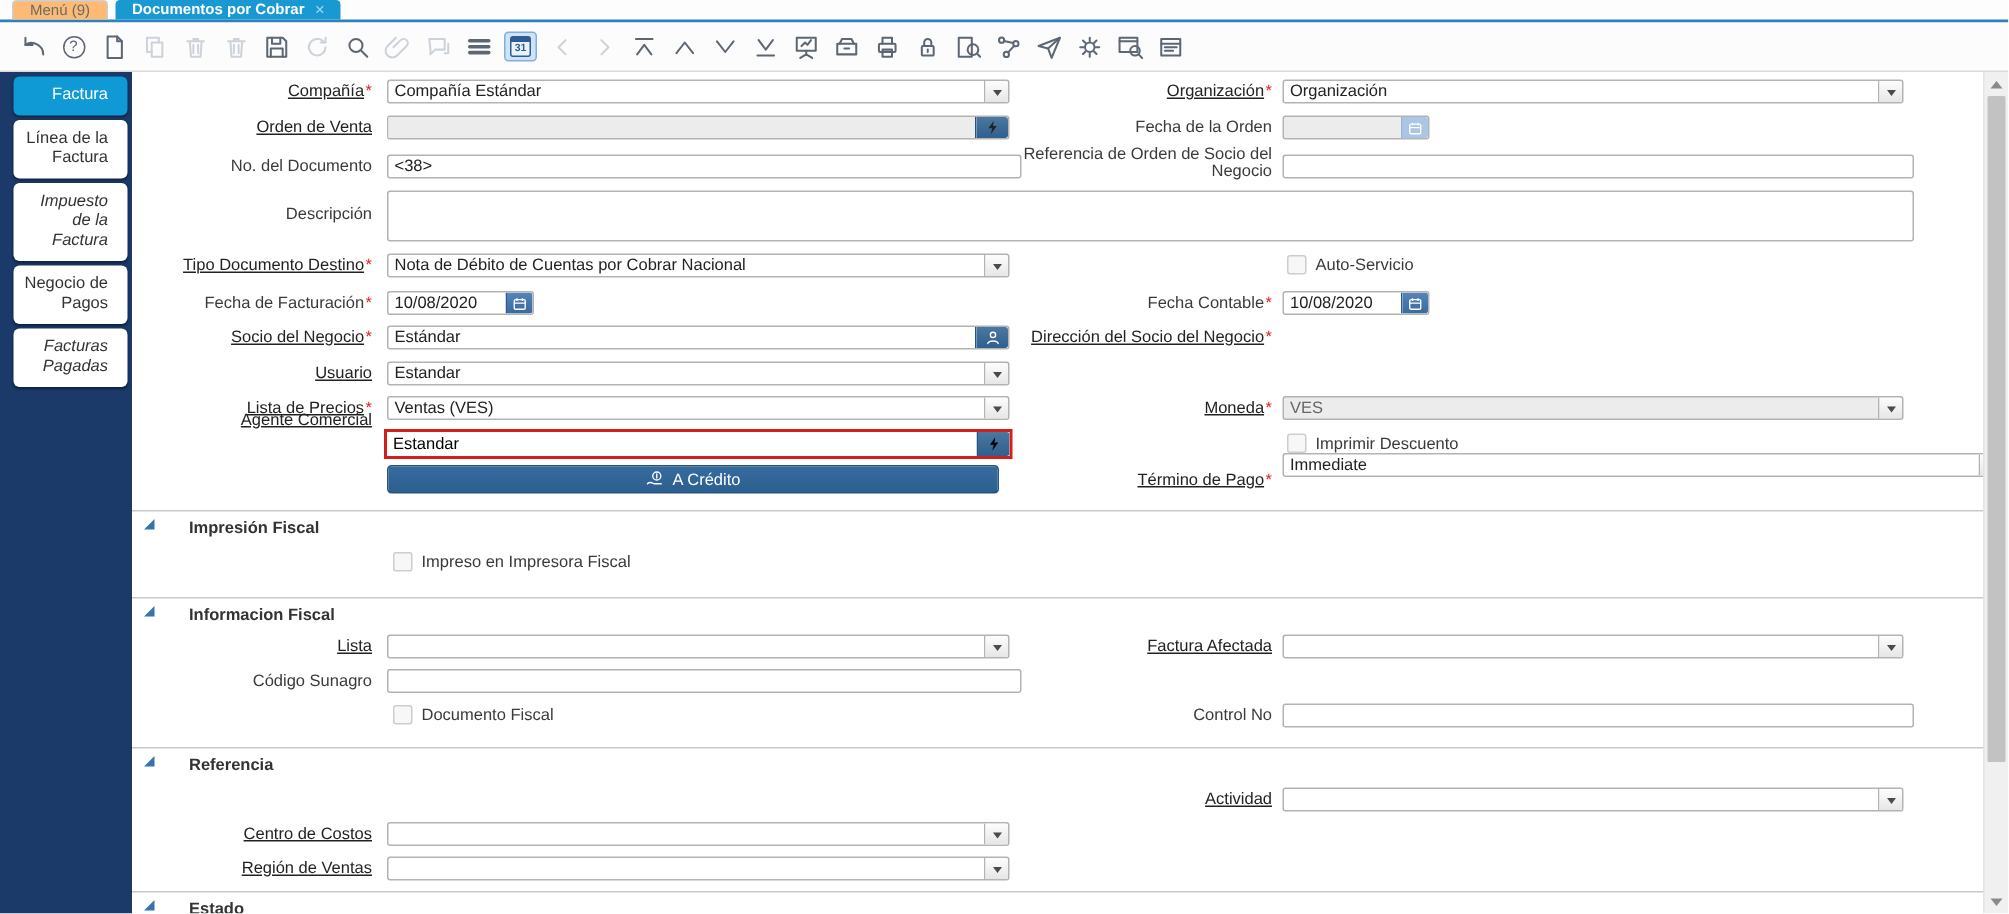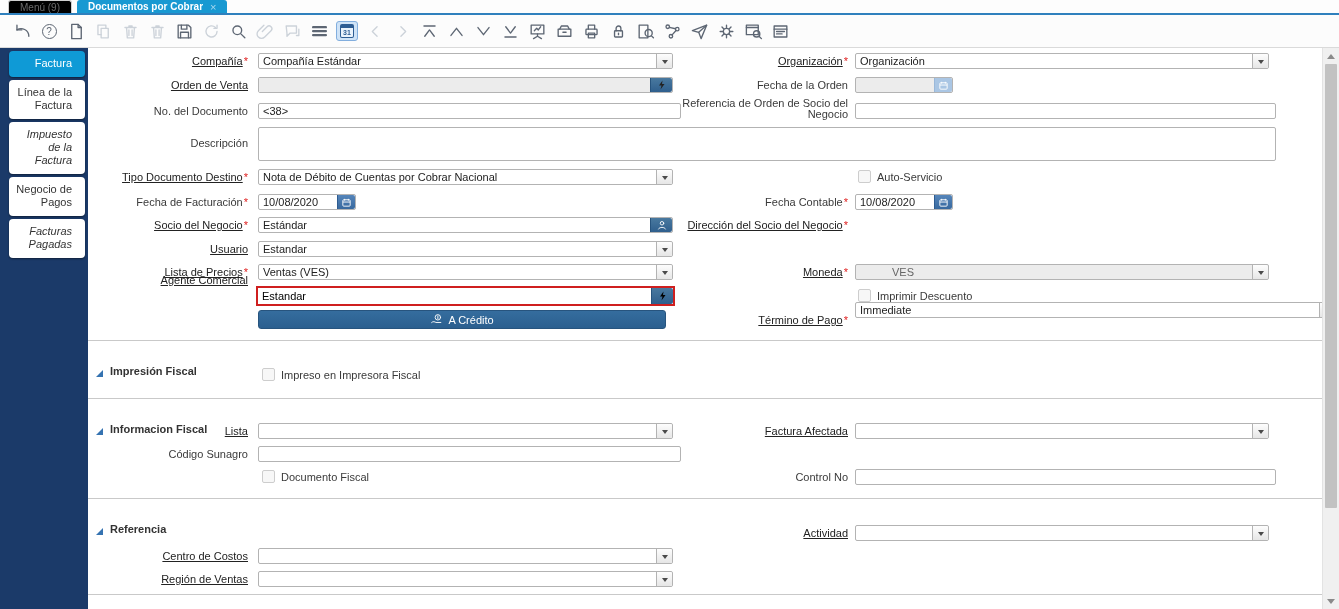--- a/index.html
+++ b/index.html
@@ -2,21 +2,21 @@
 <html><head>
 <meta charset="utf-8">
 <style>
   * { margin:0; padding:0; box-sizing:border-box; }
   html,body { width:1339px; height:609px; background:#fff; font-family:"Liberation Sans",sans-serif; overflow:hidden; }
   #app { position:relative; width:1339px; height:609px; background:#fff; overflow:hidden; }
 
   
   .tabbar { position:absolute; left:0; top:0; width:100%; height:15px; background:#fdfdfd; border-bottom:2px solid #2f80bd; display:flex; align-items:stretch; padding-left:8px; }
   .wtab { font-size:10px; display:flex; align-items:center; gap:7px; padding:0 11px; border-radius:3px 3px 0 0; }
-  .wtab.menu { background:#000000; color:#6a6a6a; border:1px solid #cfcfcf; border-bottom:none; margin-right:5px; }
+  .wtab.menu { background:#fdba74; color:#6a6a6a; border:1px solid #cfcfcf; border-bottom:none; margin-right:5px; }
   .wtab.active { background:#1899d2; color:#fff; font-weight:bold; }
   .wtab .x { color:#a8d8ef; font-size:11px; font-weight:normal; }
 
   
   .tbar { position:absolute; left:0; top:15px; width:100%; height:33px; background:#fcfcfc; border-bottom:1px solid #dadada; display:flex; align-items:center; padding-left:12px; gap:7px; }
   .tbtn { width:20px; height:20px; display:flex; align-items:center; justify-content:center; color:#5d6673; }
   .tbtn.dis { color:#ccd2d9; }
   .tbtn svg { width:19px; height:19px; stroke:currentColor; fill:none; stroke-width:1.7; stroke-linecap:round; stroke-linejoin:round; }
   .icn-help { width:15px; height:15px; border:1.6px solid #5d6673; border-radius:50%; display:flex; align-items:center; justify-content:center; font-size:10px; color:#5d6673; }
   .calico { width:22px; height:20px; background:#cfe3f7; border:1px solid #82aede; border-radius:3px; display:flex; align-items:center; justify-content:center; }
@@ -33,41 +33,41 @@
   .lbl { position:absolute; font-size:11px; color:#3a3a3a; text-align:right; white-space:nowrap; }
   .lbl.wrap { white-space:normal; line-height:11px; }
   .lbl .t { }
   .lbl.u .t { text-decoration:underline; color:#222; cursor:pointer; }
   .req { color:#e02020; margin-left:1px; }
 
   .tfield,.combo,.dfield,.bwrap { position:absolute; height:16px; border:1px solid #b3b3b3; border-radius:2px; background:#fff; display:flex; align-items:stretch; font-size:11px; color:#222; }
   .val { flex:1; padding:1px 4px 0; white-space:nowrap; overflow:hidden; }
   .dd { width:16px; border-left:1px solid #b3b3b3; background:linear-gradient(#fdfdfd,#e6e6e6); display:flex; align-items:center; justify-content:center; border-radius:0 2px 2px 0; cursor:pointer; }
   .dd::after { content:""; width:0; height:0; border:3px solid transparent; border-top:4px solid #4a4a4a; margin-top:4px; }
-  .gray { background:#ececec;padding-left:32px; }
+  .gray { background:#ececec; }
   .gray .val { color:#666; }
 
   .calbtn { width:18px; background:linear-gradient(#5585ba,#38699f); border-left:1px solid #2e5c91; border-radius:0 2px 2px 0; display:flex; align-items:center; justify-content:center; cursor:pointer; }
   .calbtn svg { width:11px; height:11px; stroke:#fff; fill:none; stroke-width:2; }
   .calbtn.dis { background:#aac6e4; border-left-color:#9ab8d9; }
   .fbtn { width:22px; background:linear-gradient(#49799f,#2f5f8d); border-left:1px solid #27547e; border-radius:0 2px 2px 0; display:flex; align-items:center; justify-content:center; cursor:pointer; }
   .fbtn svg { width:12px; height:12px; stroke:#fff; fill:none; stroke-width:1.8; stroke-linecap:round; }
   .redwrap { position:absolute; border:2px solid #cf1f1f; display:flex; align-items:stretch; background:#fff; font-size:11px; }
   .redwrap .val { padding-top:2px; }
 
   .tarea { position:absolute; border:1px solid #b3b3b3; border-radius:2px; background:#fff; }
 
   .cb { position:absolute; width:13px; height:13px; border:1px solid #cdcdcd; border-radius:2px; background:#f7f7f7; cursor:pointer; }
   .cblbl { position:absolute; font-size:11px; color:#3a3a3a; white-space:nowrap; }
 
   .bigbtn { position:absolute; background:linear-gradient(#356d9e,#2b5f8f); border:1px solid #27547e; border-radius:3px; color:#fff; font-size:11px; display:flex; align-items:center; justify-content:center; gap:5px; cursor:pointer; }
   .bigbtn svg { width:13px; height:13px; stroke:#fff; fill:none; stroke-width:1.7; stroke-linecap:round; }
 
   .sep { position:absolute; left:0; width:1234px; border-top:1px solid #c9c9c9; }
-  .sect { position:absolute; font-size:11px; font-weight:bold; color:#333; display:flex; align-items:flex-end; gap:7px;margin-top:19px; }
+  .sect { position:absolute; font-size:11px; font-weight:bold; color:#333; display:flex; align-items:flex-start; gap:23px; }
   .tri { width:0; height:0; border-left:7px solid transparent; border-bottom:7px solid #3573b1; }
 
   
   .sbar { position:absolute; right:0; top:48px; width:17px; height:561px; background:#f0f0f0; border-left:1px solid #e3e3e3; }
   .sthumb { position:absolute; left:2px; top:16px; width:12px; height:444px; background:#c2c2c2; border-radius:1px; }
   .sarr { position:absolute; left:4px; width:0; height:0; border-left:4px solid transparent; border-right:4px solid transparent; }
   .sarr.up { top:6px; border-bottom:5px solid #8a8a8a; }
   .sarr.dn { bottom:5px; border-top:5px solid #8a8a8a; }
 </style>
 </head>

